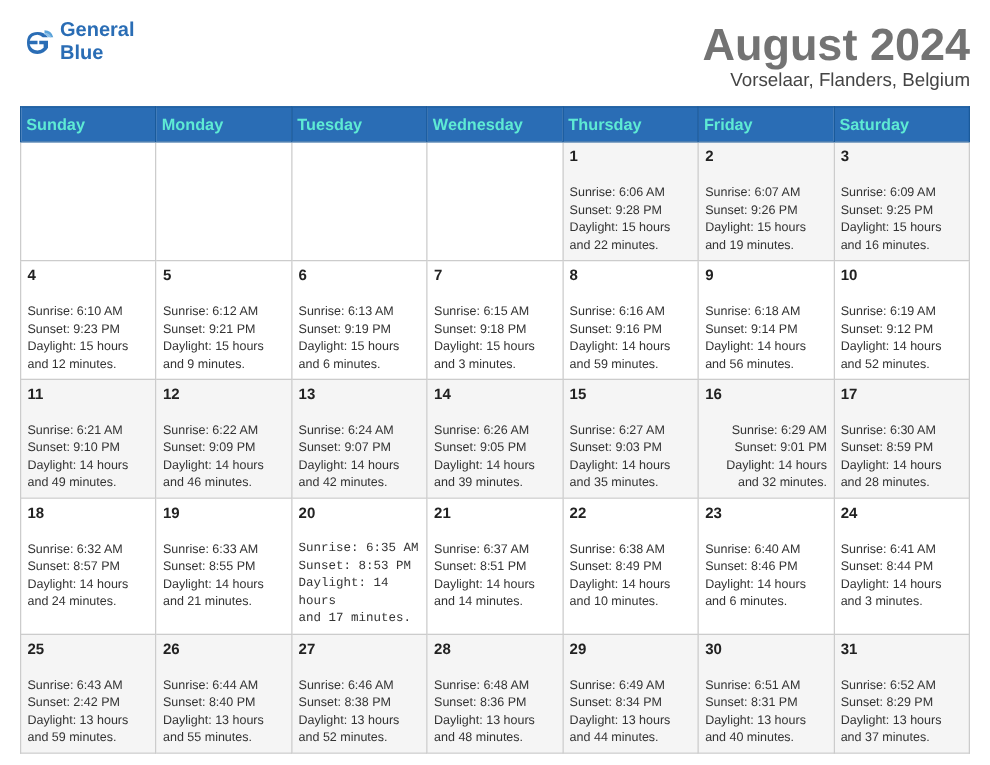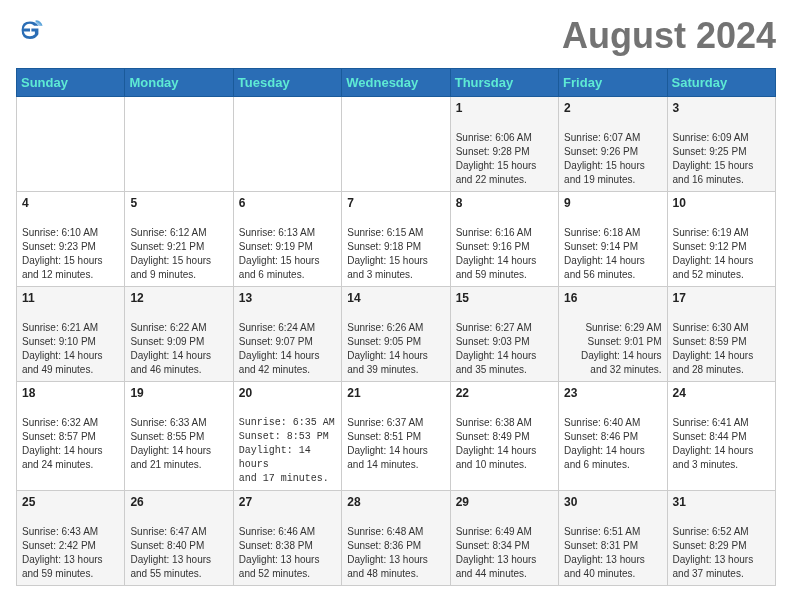--- a/index.html
+++ b/index.html
@@ -83,23 +83,28 @@
 </head>
 <body>
 
 <div class="header">
   <div class="logo">
     <svg class="logo-icon" viewBox="0 0 40 40" xmlns="http://www.w3.org/2000/svg">
       <path d="M8 20 Q8 8 20 8 Q28 8 32 14 L26 14 Q23 11 20 11 Q13 11 11 18 L20 18 L20 22 L11 22 Q13 29 20 29 Q24 29 27 26 L27 22 L22 22 L22 18 L32 18 L32 26 Q28 33 20 33 Q8 33 8 20Z" fill="#2a6db5"></path>
       <path d="M28 6 Q36 6 38 14 L34 14 Q32 9 28 9Z" fill="#5ba3d9"></path>
       <path d="M28 9 Q34 9 36 14 L32 14 Q31 11 28 11Z" fill="#8bbfe8"></path>
     </svg>
+    <div>
+      <div style="font-size:16px;font-weight:bold;color:#2a6db5;">General</div>
+      <div style="font-size:16px;font-weight:bold;color:#2a6db5;">Blue</div>
+    </div>
   </div>
   <div class="title-block">
     <div class="calendar-title">August 2024</div>
+    <div class="calendar-subtitle">Vorselaar, Flanders, Belgium</div>
   </div>
 </div>
 
 <table>
   <thead>
     <tr>
     <th>Sunday</th>
         <th>Monday</th>
         <th>Tuesday</th>
         <th>Wednesday</th>
@@ -292,21 +297,21 @@
       <tr>
         <td>
           <span class="day-num">25</span>
           <div class="day-info" style="white-space: pre-line;">Sunrise: 6:43 AM
 Sunset: 2:42 PM
 Daylight: 13 hours
 and 59 minutes.</div>
         </td>
         <td>
           <span class="day-num">26</span>
-          <div class="day-info" style="white-space: pre-line;">Sunrise: 6:47 AM
+          <div class="day-info" style="white-space: pre-line;">Sunrise: 6:44 AM
 Sunset: 8:40 PM
 Daylight: 13 hours
 and 55 minutes.</div>
         </td>
         <td>
           <span class="day-num">27</span>
           <div class="day-info" style="white-space: pre-line;">Sunrise: 6:46 AM
 Sunset: 8:38 PM
 Daylight: 13 hours
 and 52 minutes.</div>

